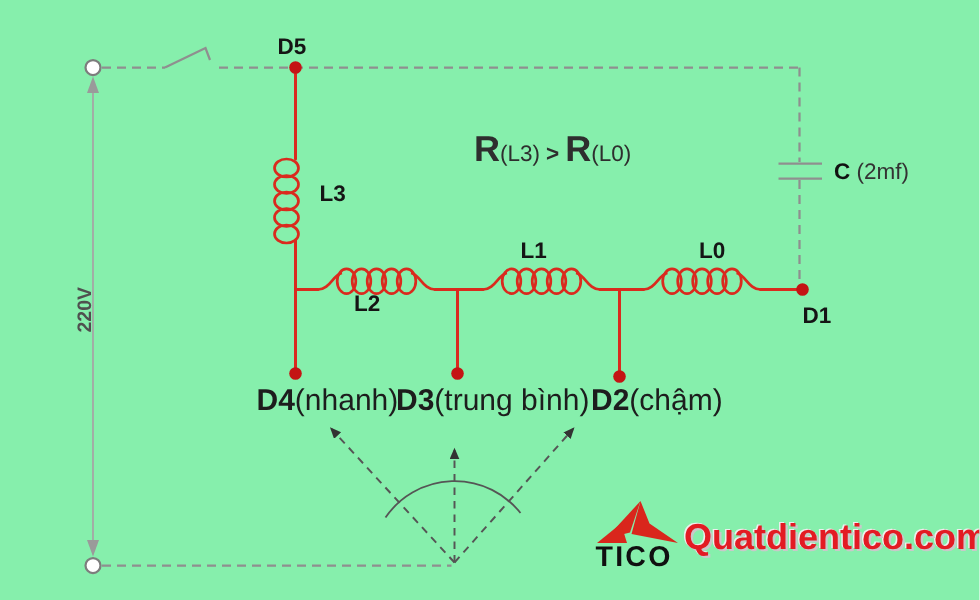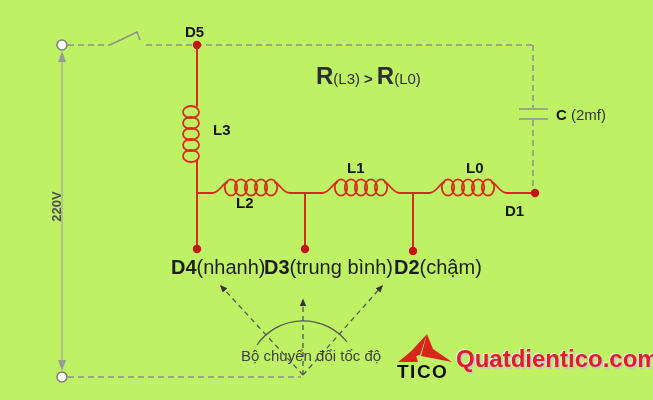--- a/index.html
+++ b/index.html
@@ -1,17 +1,17 @@
 <!DOCTYPE html>
 <html style="--wire: #da2a1e; --dot: #c41414; --dashline: #8f8f8f; --arrow: #555555; --ink: #1c1c1c; --brand: #e31b23;"><head>
 <meta charset="utf-8">
 <style>
   html,body{margin:0;padding:0;background:#fff;}
   .stage{
-    position:relative;width:653px;height:400px;background:#bef264;overflow:hidden;
+    position:relative;width:653px;height:400px;background:#86efac;overflow:hidden;
     font-family:"Liberation Sans", sans-serif;color:var(--ink,#1c1c1c);
   }
   .stage svg{position:absolute;left:0;top:0;}
   .lbl{position:absolute;white-space:nowrap;line-height:1;}
   .node-lbl{font-size:15px;font-weight:bold;color:#151515;}
   .pin-lbl{font-size:20px;color:#1d1d1d;}
   .pin-lbl .b{font-weight:bold;}
   .cap-lbl{font-size:15px;color:#333;}
   .cap-lbl .b{font-weight:bold;color:#111;}
   .formula{font-size:15px;color:#2e2e2e;font-weight:bold;}
@@ -126,41 +126,40 @@
       <polygon class="logo" points="427,334 421,356 452,362 433,349"></polygon>
       <polygon class="logo" points="398,362 414,349 418,362"></polygon>
     </g>
   </svg>
 
   <div class="lbl node-lbl" style="left:185px;top:24px;">D5</div>
   <div class="lbl node-lbl" style="left:213px;top:122px;">L3</div>
   <div class="lbl node-lbl" style="left:236px;top:160px;margin-top:35px;">L2</div>
   <div class="lbl node-lbl" style="left:347px;top:160px;">L1</div>
   <div class="lbl node-lbl" style="left:466px;top:160px;">L0</div>
-  <div class="lbl node-lbl" style="left:505px;top:203px;">D1</div>
+  <div class="lbl node-lbl" style="left:535px;top:203px;">D1</div>
 
-  <div class="lbl formula" style="left:316px;top:64px;">
+  <div class="lbl formula" style="left:316px;top:88px;">
     <span class="big">R</span><span class="sub">(L3)</span><span class="op">&gt;</span><span class="big">R</span><span class="sub">(L0)</span>
   </div>
 
   <div class="lbl cap-lbl" style="left:556px;top:107px;">
     <span class="b">C</span>
     <span>(2mf)</span>
   </div>
 
   <div class="lbl pin-lbl" style="left:171px;top:257px;">
     <span class="b">D4</span><span>(nhanh)</span>
   </div>
   <div class="lbl pin-lbl" style="left:264px;top:257px;">
     <span class="b">D3</span><span>(trung bình)</span>
   </div>
   <div class="lbl pin-lbl" style="left:394px;top:257px;">
     <span class="b">D2</span><span>(chậm)</span>
   </div>
 
   <div class="lbl voltage" style="left:36px;top:200px;width:40px;text-align:center;">220V</div>
 
-  <div class="lbl caption" style="left:241px;top:348px;">Bộ chuyển đổi tốc độ</div>
 
   <div class="lbl tico-text" style="left:397px;top:362px;">TICO</div>
   <div class="lbl site" style="left:456px;top:347px;">Quatdientico.com</div>
 
 </div>
 
 </body></html>

